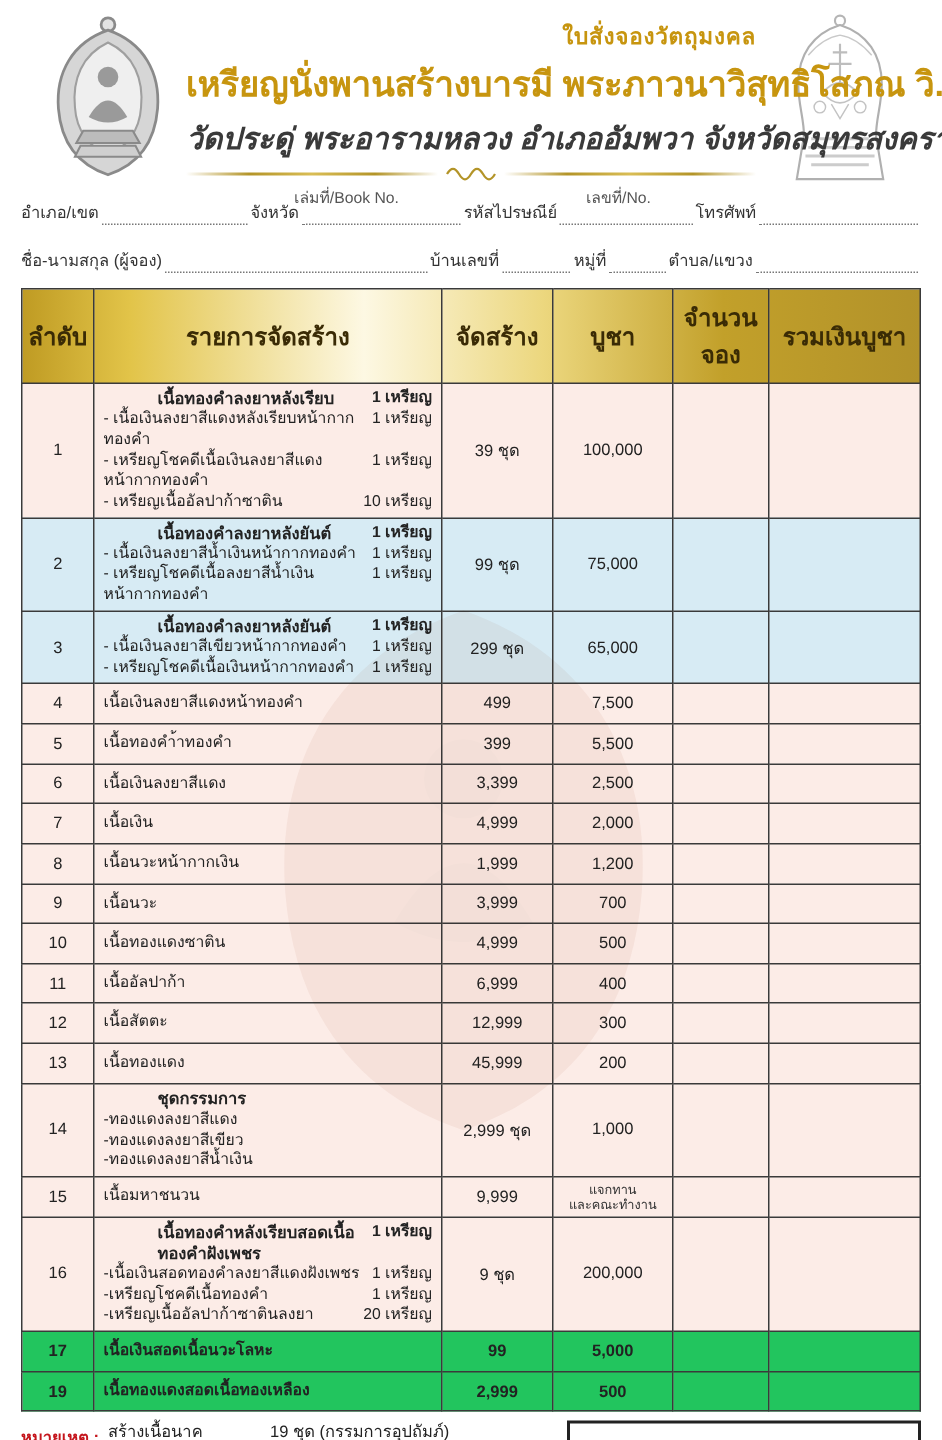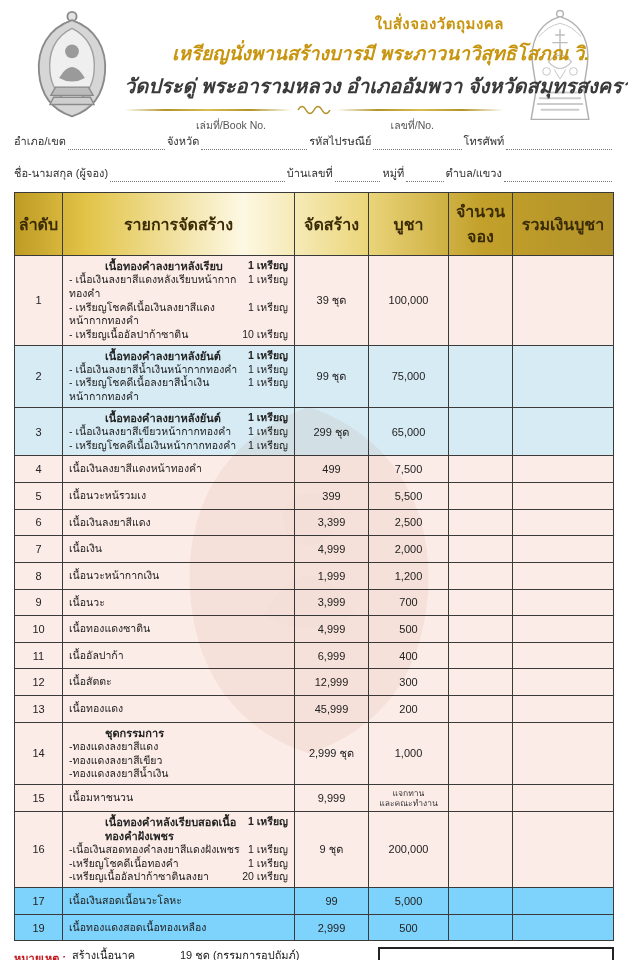--- a/index.html
+++ b/index.html
@@ -9,21 +9,21 @@
     color:#222; position:relative; overflow:hidden;
   }
   .page { position:relative; width:628px; height:960px; padding:6px 14px; }
 
   
   .header { position:relative; height:112px; }
   .amulet-left { position:absolute; left:12px; top:4px; }
   .amulet-right { position:absolute; right:6px; top:2px; }
   .head-center { position:absolute; left:110px; right:110px; top:6px; text-align:right; }
   .title-1 { font-size:15px; font-weight:bold; color:#c7950f; letter-spacing:.5px; }
-  .title-2 { font-size:19px; font-weight:bold; font-style:italic; color:#c7950f; margin-top:2px; white-space:nowrap;margin-left:48px; }
+  .title-2 { font-size:23px; font-weight:bold; color:#c7950f; margin-top:2px; white-space:nowrap; }
   .title-3 { font-size:20px; font-weight:bold; color:#3a3a3a; margin-top:2px; white-space:nowrap;font-style:italic; }
   .divider-wrap { display:flex; align-items:center; justify-content:center; margin-top:3px; }
   .divider { height:2px; flex:1; background:linear-gradient(90deg,transparent,#b39428 25%,#d9bd55 50%,#b39428 75%,transparent); }
   .divider-glyph { margin:0 4px; }
   .book-line { display:flex; justify-content:space-between; padding:2px 70px 0 72px; font-size:10.5px; color:#555; }
 
   
   .fill-row { display:flex; align-items:flex-end; font-size:11px; color:#333; margin-top:14px; }
   .fill-row .lbl { white-space:nowrap; }
   .dots { border-bottom:1px dotted #777; height:13px; margin:0 2px; }
@@ -35,21 +35,21 @@
   thead th {
     background:linear-gradient(90deg,#bf9b23,#e2c449 12%,#fdf8e3 38%,#ecd77e 58%,#c2a02a 78%,#b2922a);
     font-size:16px; font-weight:bold; color:#3a2b05; padding:6px 2px; text-align:center;
   }
   thead { background:linear-gradient(90deg,#bf9b23,#e2c449 12%,#fdf8e3 38%,#ecd77e 58%,#c2a02a 78%,#b2922a); }
   thead th { background:transparent; }
   col.c-no { width:48px; } col.c-items { width:232px; } col.c-made { width:74px; }
   col.c-price { width:80px; } col.c-reserve { width:64px; } col.c-total { width:auto; }
   tr.row-pink td { background:#fcece7; }
   tr.row-blue td { background:#d7ebf4; }
-  tr.row-yellow td { background:#7dd3fc; }
+  tr.row-yellow td { background:#22c55e;font-weight:bold; }
   td.cell-no { text-align:center; font-size:11px; }
   td.cell-items { padding:3px 6px; }
   .item-line { display:flex; justify-content:space-between; font-size:10.5px; line-height:1.3; color:#222; }
   .item-line.bold .item-text { font-weight:bold; font-size:11px;padding-left:36px; }
   .item-line.bold .item-qty { font-weight:bold; }
   .item-qty { white-space:nowrap; padding-left:4px; }
   td.cell-made, td.cell-price { text-align:center; font-size:11px; }
   .price-small { font-size:8.5px; line-height:1.2; text-align:center; color:#333; }
   td.cell-reserve, td.cell-total { background-clip:padding-box; }
   .single td.cell-items { padding:6px 6px; }
@@ -232,21 +232,21 @@
             </td>
             <td class="cell-made">499</td>
             <td class="cell-price">7,500</td>
             <td class="cell-reserve"></td>
             <td class="cell-total"></td>
           </tr>
           <tr class="row-pink single">
             <td class="cell-no">5</td>
             <td class="cell-items">
               <div class="item-line">
-                <span class="item-text">เนื้อนวะหน้รวมเง</span>
+                <span class="item-text">เนื้อทองคำ้าทองคำ</span>
               </div>
             </td>
             <td class="cell-made">399</td>
             <td class="cell-price">5,500</td>
             <td class="cell-reserve"></td>
             <td class="cell-total"></td>
           </tr>
           <tr class="row-pink single">
             <td class="cell-no">6</td>
             <td class="cell-items">

